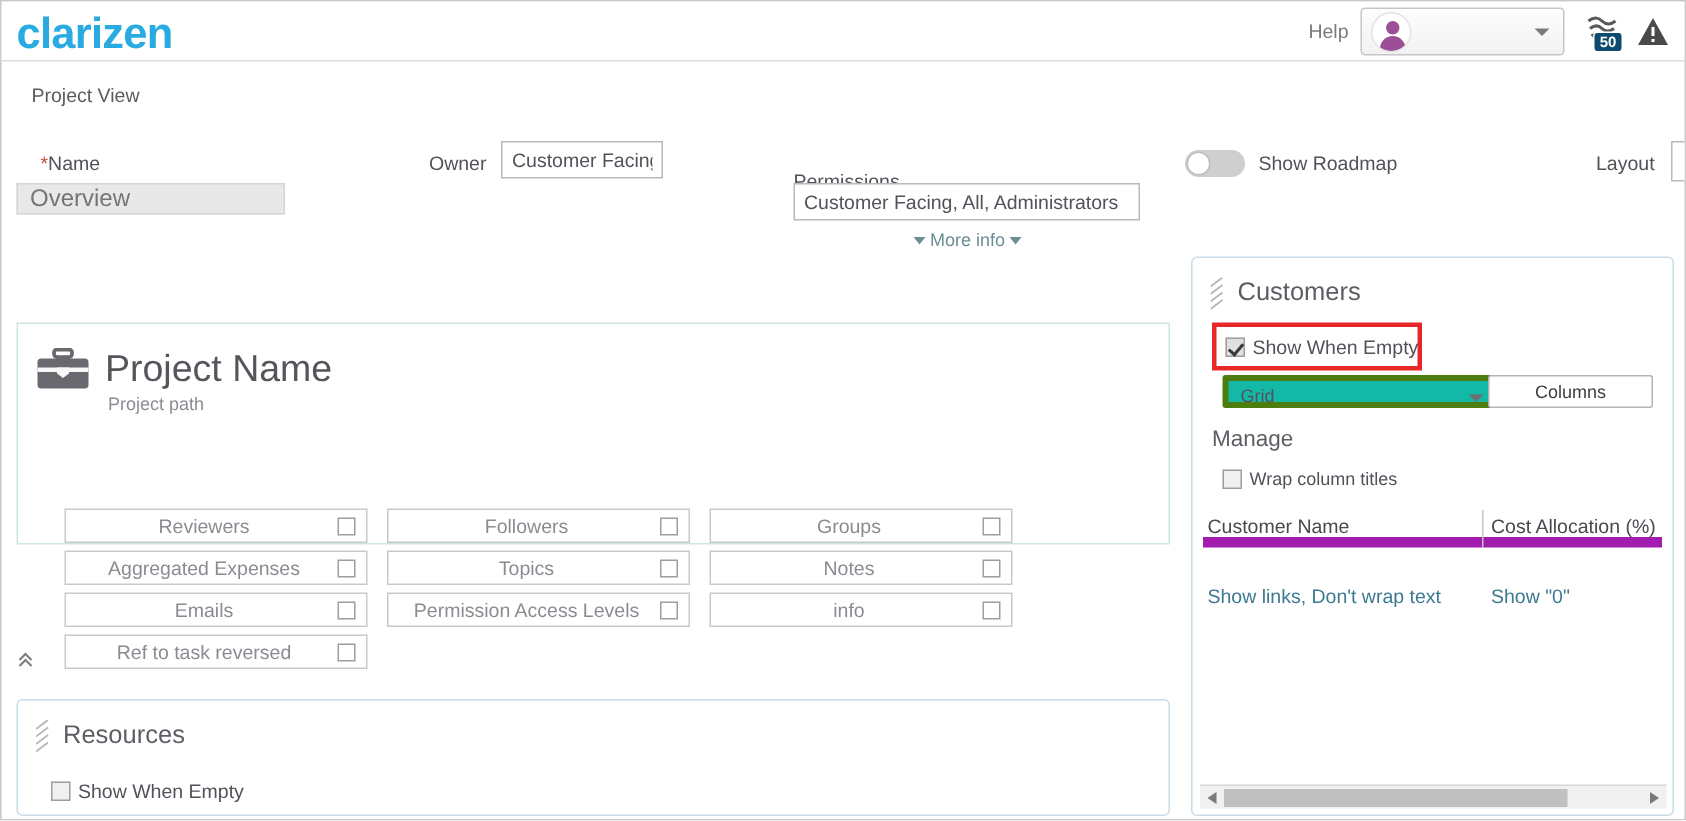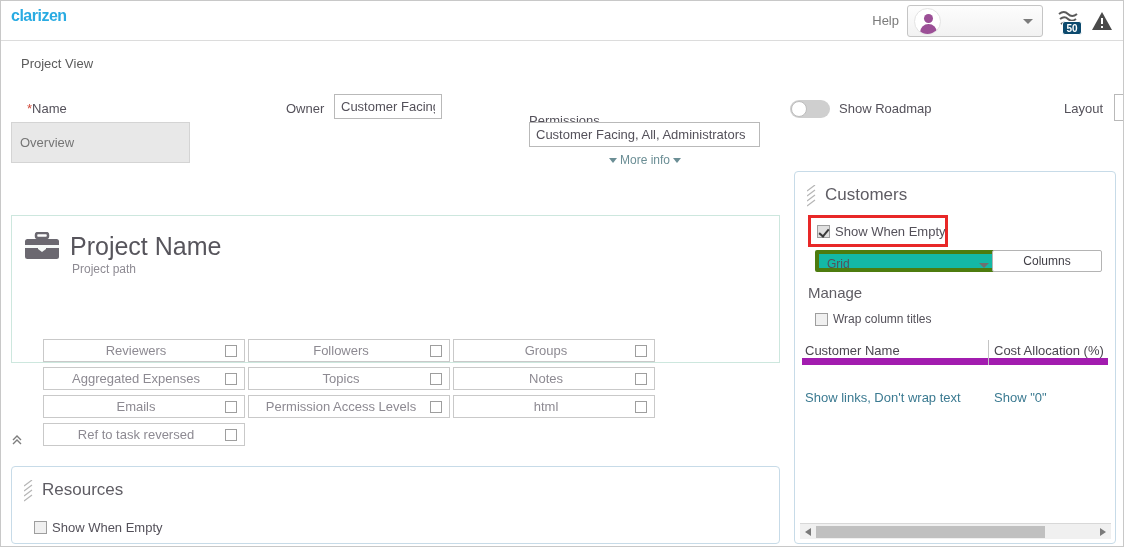--- a/index.html
+++ b/index.html
@@ -20,21 +20,21 @@
 
   
   .topbar {
     position: absolute; left: 0; top: 0;
     width: 1122px; height: 40px;
     background: #ffffff;
     border-bottom: 1px solid #dcdcdc;
   }
   .logo {
     position: absolute; left: 10px; top: 6px;
-    font-size: 16px; font-weight: bold;
+    font-size: 29px; font-weight: bold;
     color: #29abe2;
     letter-spacing: -0.5px;
   }
   .help-link {
     position: absolute; right: 224px; top: 12px;
     font-size: 13px; color: #7a7a7a;
   }
   .user-box {
     position: absolute; right: 80px; top: 4px;
     width: 136px; height: 32px;
@@ -94,24 +94,24 @@
     font-size: 13px; color: #5b5b5b;
   }
 
   
   .lbl { position: absolute; font-size: 13px; color: #54515a; }
   .req-star { color: #d04a3a; }
 
   .name-label { left: 26px; top: 100px; }
   .name-input {
     position: absolute; left: 10px; top: 121px;
-    width: 179px; height: 41px;
+    width: 179px; height: 21px;
     background: #e8e8e8;
     border: 1px solid #d4d4d4;
-    font-size: 13px;
+    font-size: 16px;
     color: #7f1d1d;
     padding: 0 8px;
     font-family: "Liberation Sans", sans-serif;
   }
   .owner-label { left: 285px; top: 100px; }
   .owner-input {
     position: absolute; left: 333px; top: 93px;
     width: 108px; height: 25px;
     background: #ffffff;
     border: 1px solid #b9b9b9;
@@ -187,21 +187,21 @@
     position: absolute; left: 60px; top: 46px;
     font-size: 12px; color: #8e8b93;
   }
   .props-hint {
     position: absolute; left: 314px; top: 254px;
     font-size: 14px; color: #b0aeb5;
   }
 
   
   .cbgrid { position: absolute; left: 22px; top: 338px; }
-  .cbrow { display: flex; gap: 3px; margin-bottom: 5px; padding-left: 20px; }
+  .cbrow { display: flex; gap: 13px; margin-bottom: 5px; padding-left: 20px; }
   .cbcell {
     position: relative;
     width: 202px; height: 23px;
     border: 1px solid #c9c9c9;
     background: #ffffff;
     display: flex; align-items: center; justify-content: center;
   }
   .cbcell .cbtext {
     font-size: 13px; color: #8d8a92;
     padding-right: 16px;
@@ -465,21 +465,21 @@
     <div class="cbrow">
       <div class="cbcell">
           <span class="cbtext">Emails</span>
           <span class="cbbox"></span>
         </div>
       <div class="cbcell">
           <span class="cbtext">Permission Access Levels</span>
           <span class="cbbox"></span>
         </div>
       <div class="cbcell">
-          <span class="cbtext">html</span>
+          <span class="cbtext">info</span>
           <span class="cbbox"></span>
         </div>
     </div>
     <div class="cbrow">
       <div class="cbcell">
           <span class="cbtext">Ref to task reversed</span>
           <span class="cbbox"></span>
         </div>
     </div>
   </div>

